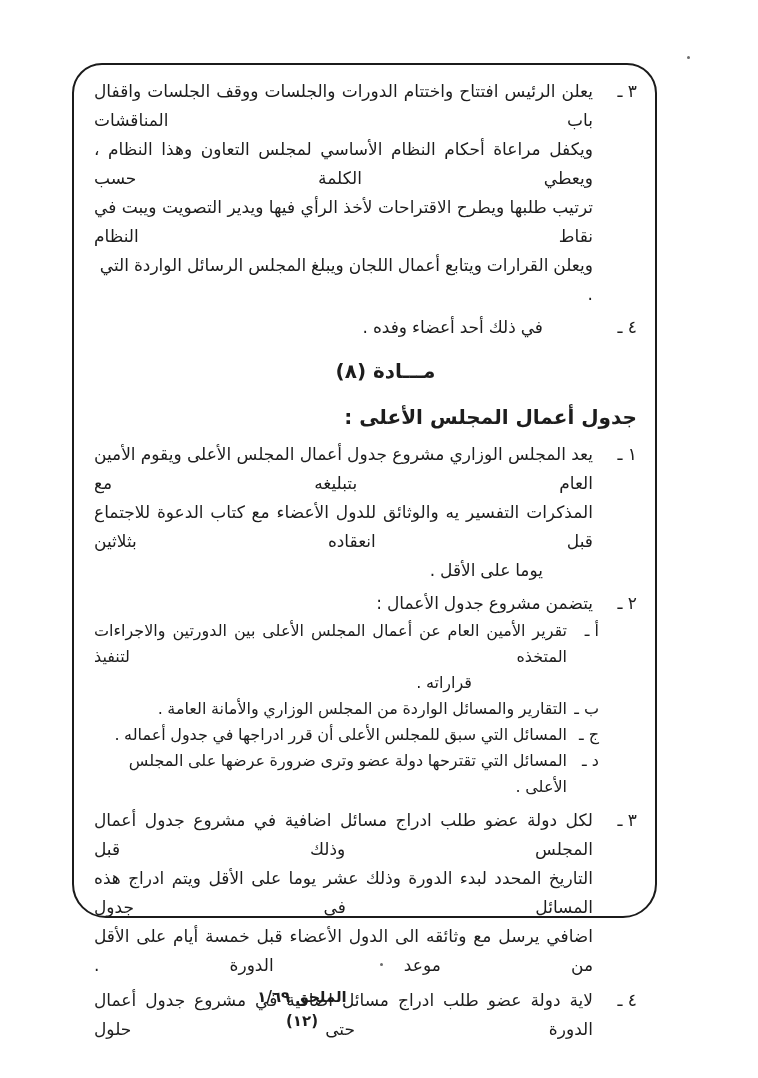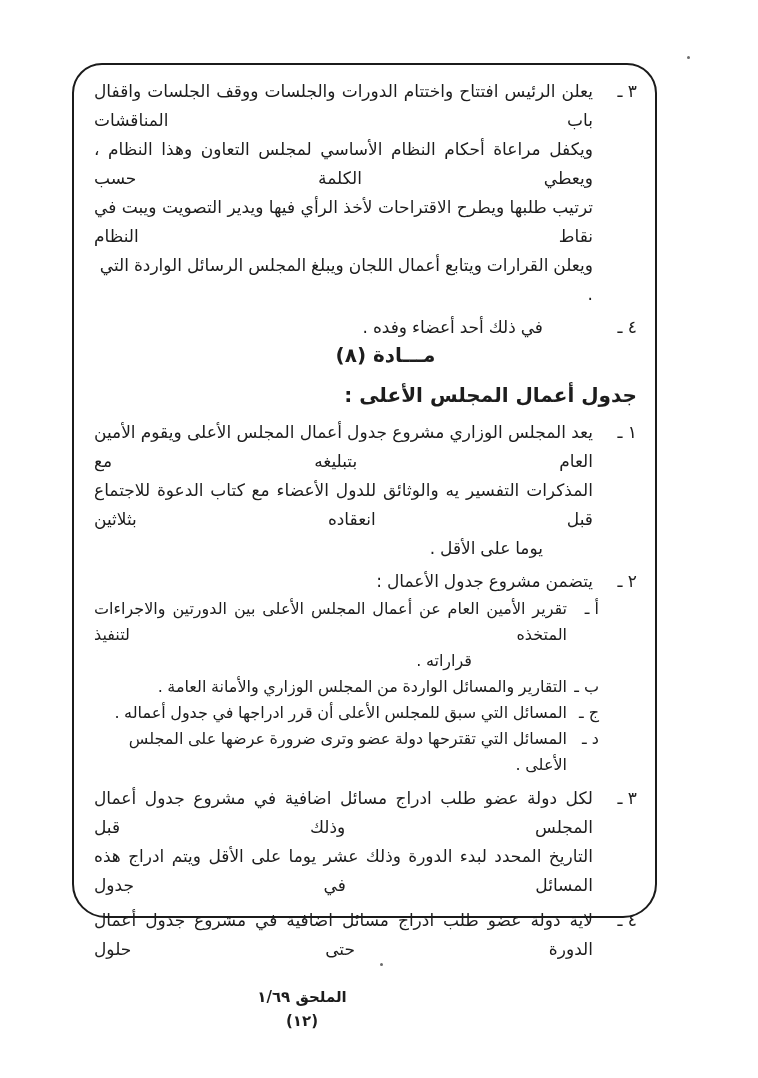--- a/index.html
+++ b/index.html
@@ -41,27 +41,28 @@
     line-height: 29px;
     word-spacing: -0.5px;
   }
   .j { text-align: justify; text-align-last: justify; text-justify: inter-word; }
   .r { text-align: right; }
   .ind1 { padding-left: 0; padding-right: 50px; }
   .ind2 { padding-right: 95px; }
   .heading {
     position: relative;
     left: 20px;
+    margin-top: 16px;
     text-align: center;
     font-size: 20px;
     font-weight: bold;
     line-height: 26px;
   }
   .sectitle {
-    margin-top: 14px;
+    margin-top: 20px;
     text-align: right;
     font-size: 20px;
     font-weight: bold;
     line-height: 26px;
   }
   .sublist { }
   .subitem { display: flex; direction: rtl; padding-right: 38px; }
   .subnum {
     width: 32px;
     flex-shrink: 0;
@@ -166,20 +167,21 @@
           <div class="sln r">المسائل التي تقترحها دولة عضو وترى ضرورة عرضها على المجلس الأعلى .</div>
         </div>
       </div>
     </div>
 
     <div class="item mt6">
       <div class="num">٣ ـ</div>
       <div class="txt">
         <div class="ln j">لكل دولة عضو طلب ادراج مسائل اضافية في مشروع جدول أعمال المجلس وذلك قبل</div>
         <div class="ln j">التاريخ المحدد لبدء الدورة وذلك عشر يوما على الأقل ويتم ادراج هذه المسائل في جدول</div>
+        <div class="ln j">اضافي يرسل مع وثائقه الى الدول الأعضاء قبل خمسة أيام على الأقل من موعد الدورة .</div>
       </div>
     </div>
 
     <div class="item mt6">
       <div class="num">٤ ـ</div>
       <div class="txt">
         <div class="ln j">لاية دولة عضو طلب ادراج مسائل اضافية في مشروع جدول أعمال الدورة حتى حلول</div>
 
       </div>
     </div>

